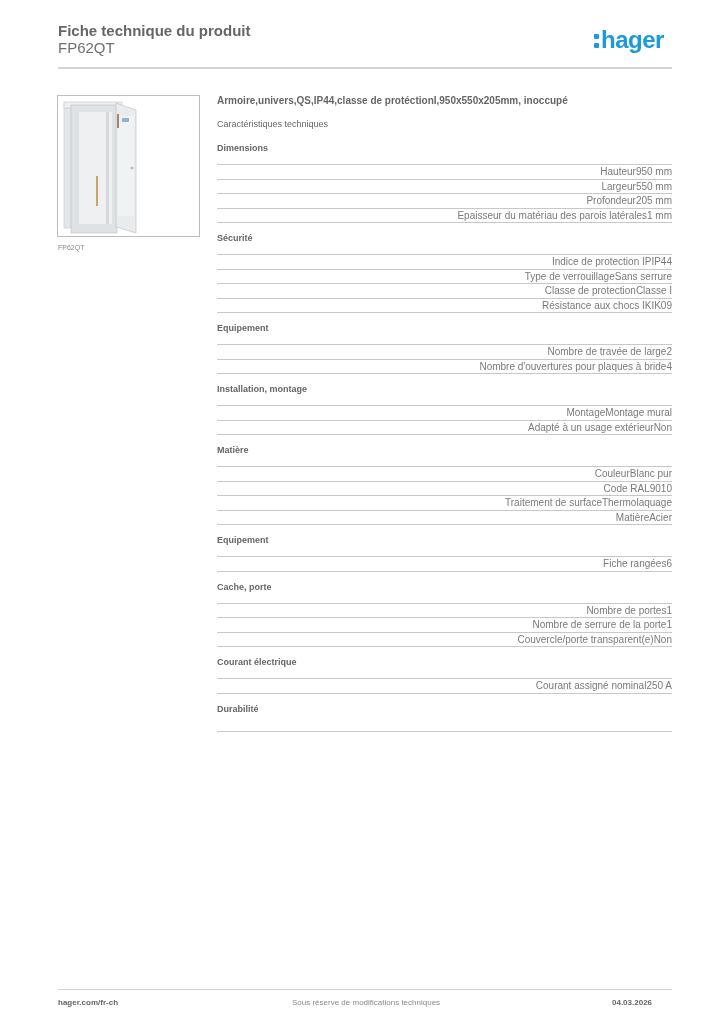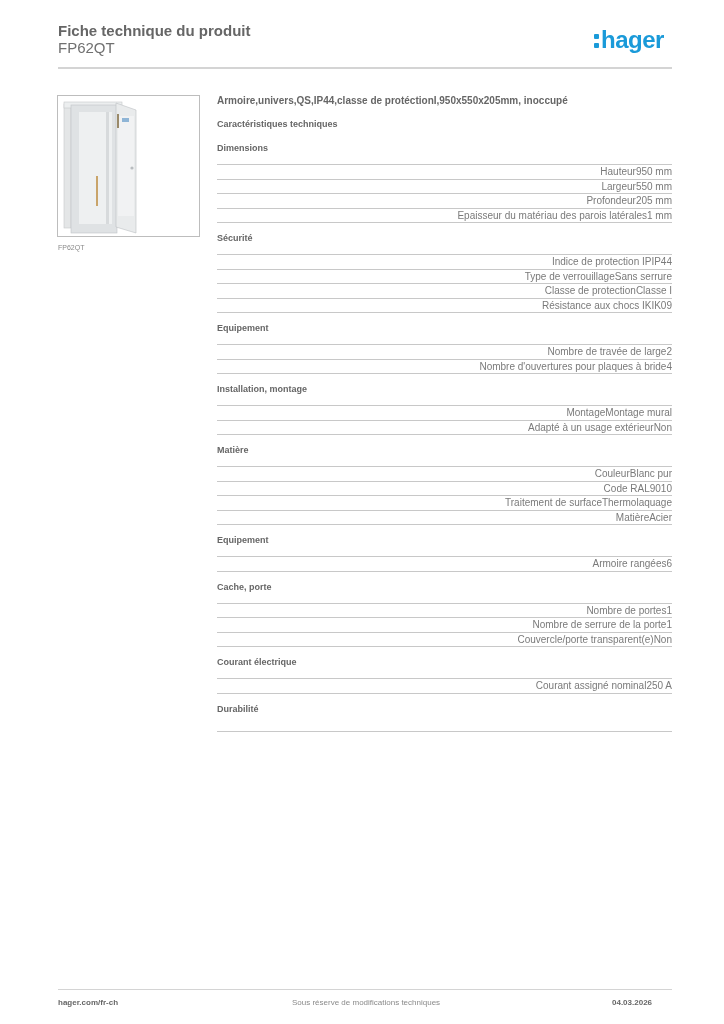--- a/index.html
+++ b/index.html
@@ -14,21 +14,21 @@
     .logo .colon i { position: absolute; left: 0; width: 5px; height: 5px; background: #1a9ad9; border-radius: 1px; }
     .logo .colon i.a { top: 3px; } .logo .colon i.b { top: 12px; }
     .top-rule { position: absolute; left: 58px; top: 67px; width: 614px; height: 2px; background: #d4d4d4; }
 
     .product-image { position: absolute; left: 57px; top: 95px; width: 143px; height: 142px;
                      border: 1px solid #bdbdbd; box-sizing: border-box; background: #fff; }
     .image-caption { position: absolute; left: 58px; top: 244px; font-size: 7px; color: #8a8a8a; }
 
     .content { position: absolute; left: 217px; top: 95px; width: 455px; }
     .desc { font-size: 10px; font-weight: bold; color: #666; line-height: 12px; margin-bottom: 11px; }
-    .section-head { font-size: 9px; font-weight: bold; color: #666; line-height: 12px; margin-bottom: 12px; }
+    .section-head { font-size: 9px; font-weight: normal; color: #666; line-height: 12px; margin-bottom: 12px; }
     .group { margin-bottom: 9px; }
     .group-title { font-size: 9px; font-weight: bold; color: #666; line-height: 12px;
                    border-bottom: 1px solid #c8c8c8; padding-bottom: 10px; }
     .row { display: flex; justify-content: flex-end; font-size: 10px; color: #7a7a7a;
            line-height: 13.5px; border-bottom: 1px solid #c8c8c8; }
     .row .v { text-align: right; }
 
     .bottom-rule { position: absolute; left: 58px; top: 989px; width: 614px; height: 1px; background: #d4d4d4; }
     .footer { position: absolute; top: 998px; font-size: 8px; line-height: 10px; }
     .footer-left { left: 58px; font-weight: bold; color: #666; }
@@ -153,21 +153,21 @@
       </div>
     <div class="row">
         <span>Matière</span>
         <span class="v">Acier</span>
       </div>
   </div>
 
   <div class="group">
     <div class="group-title">Equipement</div>
     <div class="row">
-        <span>Armoire rangées</span>
+        <span>Fiche rangées</span>
         <span class="v">6</span>
       </div>
   </div>
 
   <div class="group">
     <div class="group-title">Cache, porte</div>
     <div class="row">
         <span>Nombre de portes</span>
         <span class="v">1</span>
       </div>

